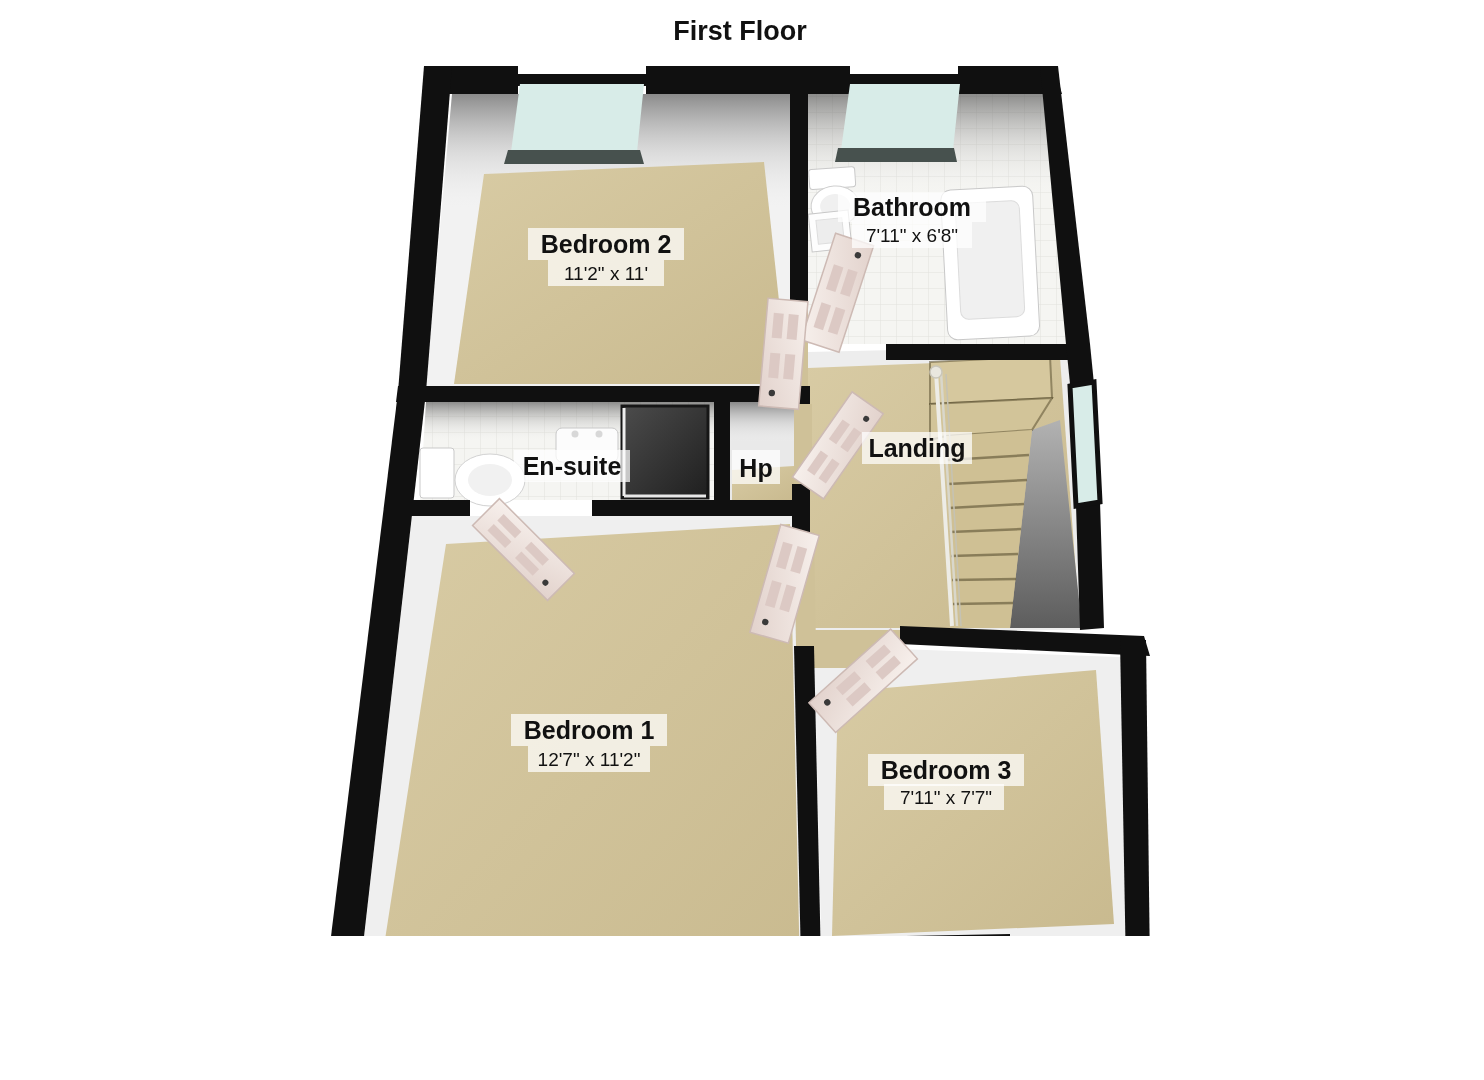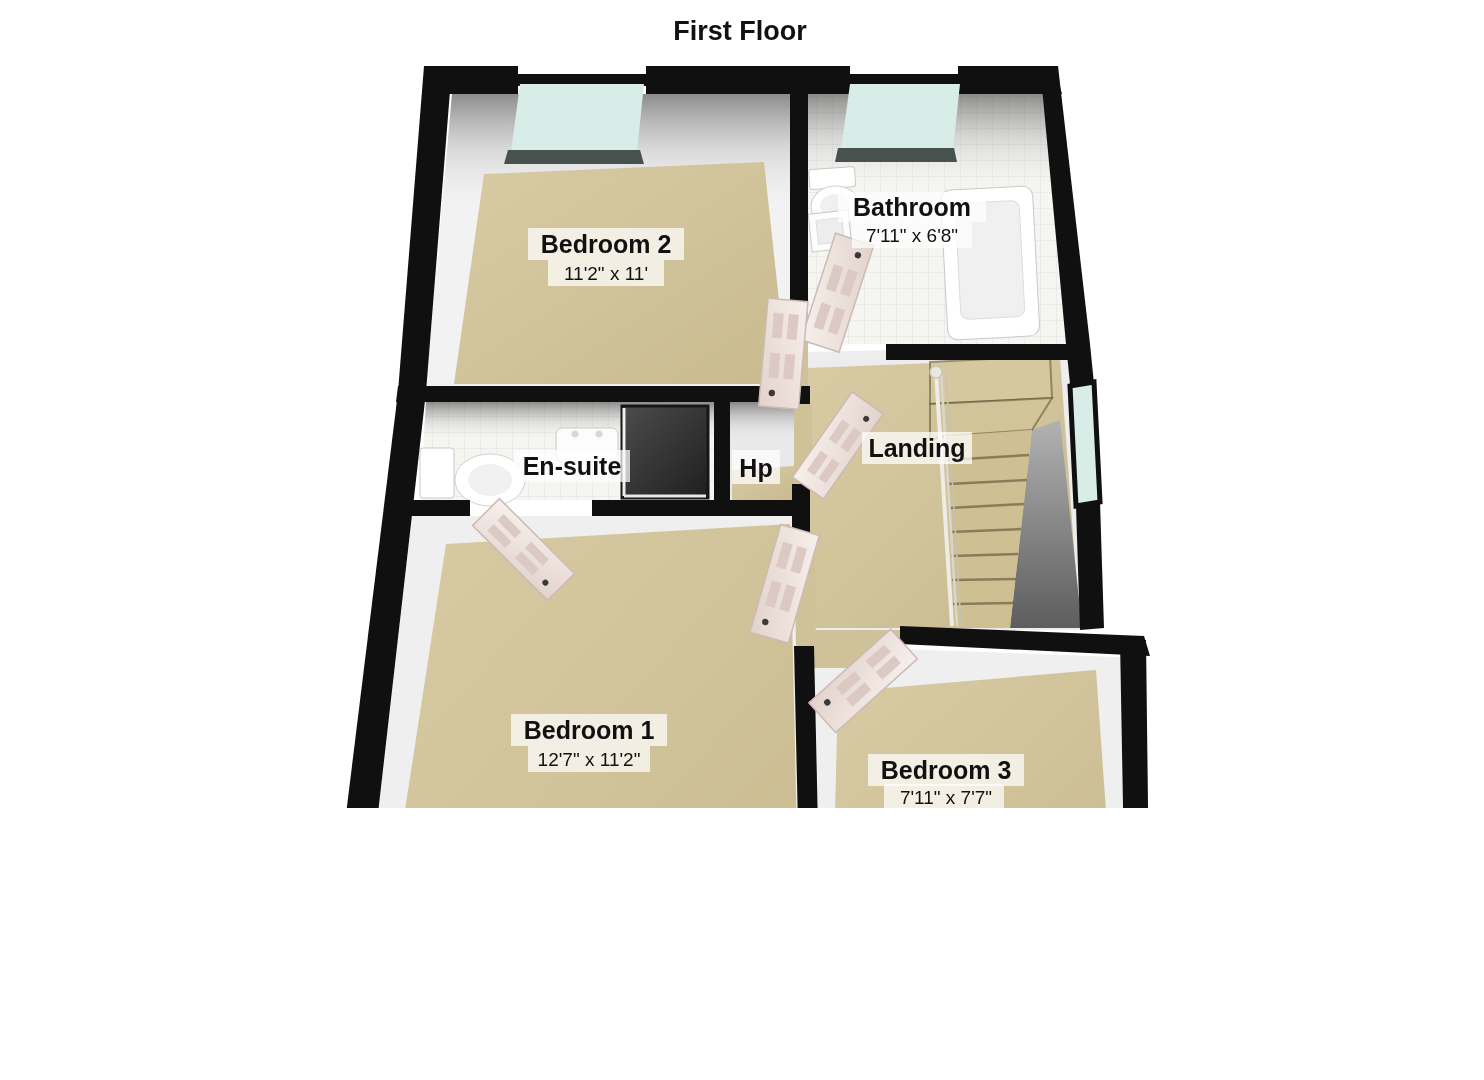--- a/index.html
+++ b/index.html
@@ -1,18 +1,18 @@
 <!DOCTYPE html>
 <html><head>
 <meta charset="utf-8">
 <style>
   html,body{margin:0;padding:0;background:#ffffff;}
   .canvas{
     position:relative;
-    width:1484px;height:808px;
+    width:1484px;height:936px;
     background:#ffffff;
     font-family:"Liberation Sans", sans-serif;
     overflow:hidden;
     text-align:right;
   }
   svg{display:block;}
   text{font-family:"Liberation Sans", sans-serif; fill:#111;}
   .room-name{font-size:25px;font-weight:bold;}
   .room-dims{font-size:19px;}
   .plan-title{font-size:27px;font-weight:bold;}

